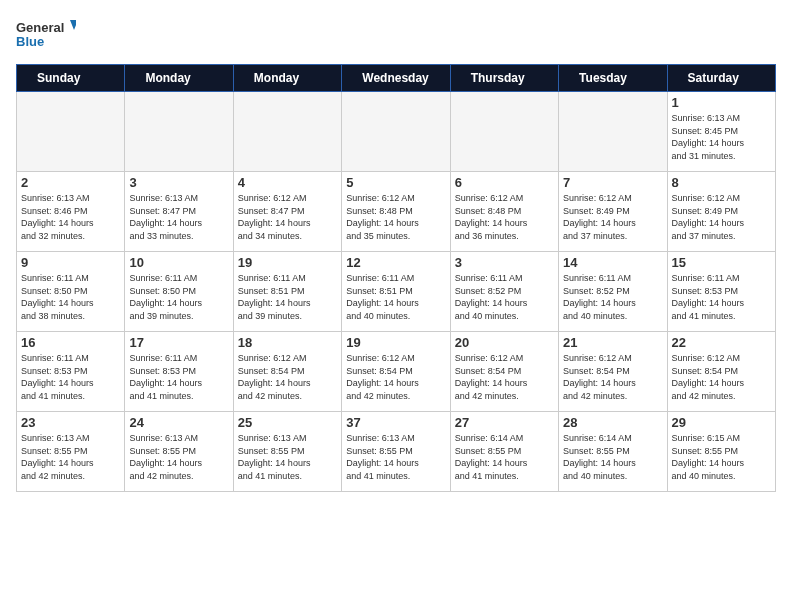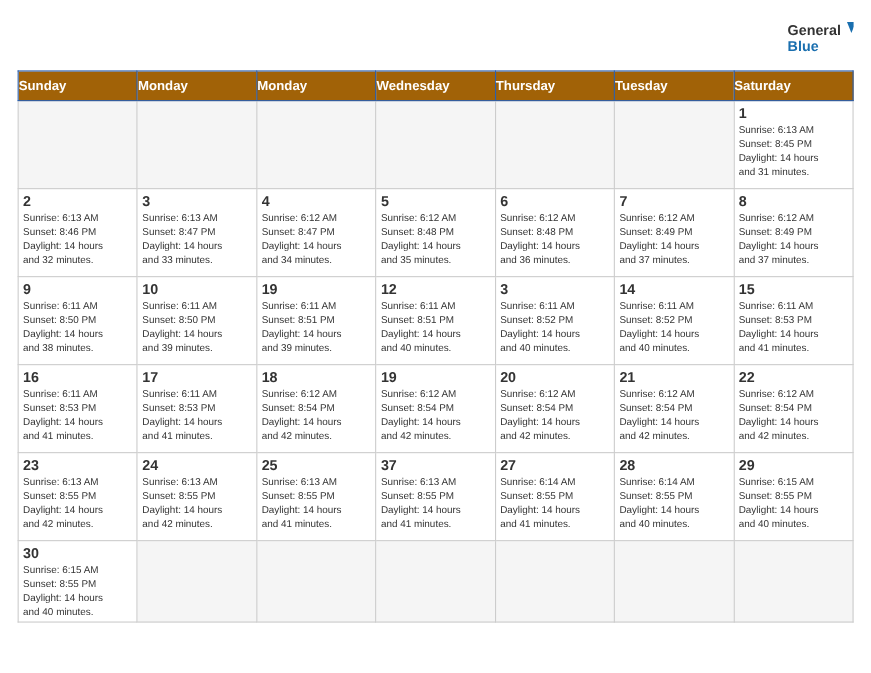--- a/index.html
+++ b/index.html
@@ -5,21 +5,21 @@
     * { box-sizing: border-box; margin: 0; padding: 0; }
     body {
       font-family: Arial, sans-serif;
       background: #fff;
       width: 792px;
       min-height: 612px;
       padding: 16px;
     }
     .header-section {
       display: flex;
-      justify-content: flex-end;
+      justify-content: flex-start;
       align-items: flex-start;
       margin-bottom: 12px;
     }
     .logo {
       display: flex;
       align-items: center;
       gap: 4px;
     }
     .title-section {
       text-align: right;
@@ -32,25 +32,25 @@
     .location-title {
       font-size: 14px;
       color: #555;
     }
     .calendar {
       width: 100%;
       border-collapse: collapse;
       border: 1px solid #ccc;
     }
     .calendar th {
-      background-color: #a16207;
+      background-color: #0f172a;
       color: #fff;
       font-size: 12px;
       font-weight: bold;
-      padding: 6px 0;
+      padding: 6px 20px;
       text-align: left;
       border: 1px solid #2b5fad;
     }
     .calendar td {
       width: calc(100% / 7);
       vertical-align: top;
       padding: 3px 4px;
       font-size: 9.5px;
       color: #333;
       border: 1px solid #ccc;
@@ -319,29 +319,14 @@
 and 40 minutes.</div>
         </td>
         <td>
           <span class="day-number">29</span>
           <div class="day-info" style="white-space: pre-line;">Sunrise: 6:15 AM
 Sunset: 8:55 PM
 Daylight: 14 hours
 and 40 minutes.</div>
         </td>
       </tr>
-      <tr class="last-row">
-        <td>
-          <span class="day-number">30</span>
-          <div class="day-info" style="white-space: pre-line;">Sunrise: 6:15 AM
-Sunset: 8:55 PM
-Daylight: 14 hours
-and 40 minutes.</div>
-        </td>
-        <td class="empty"></td>
-        <td class="empty"></td>
-        <td class="empty"></td>
-        <td class="empty"></td>
-        <td class="empty"></td>
-        <td class="empty"></td>
-      </tr>
     </tbody>
 </table>
 
 </body></html>

